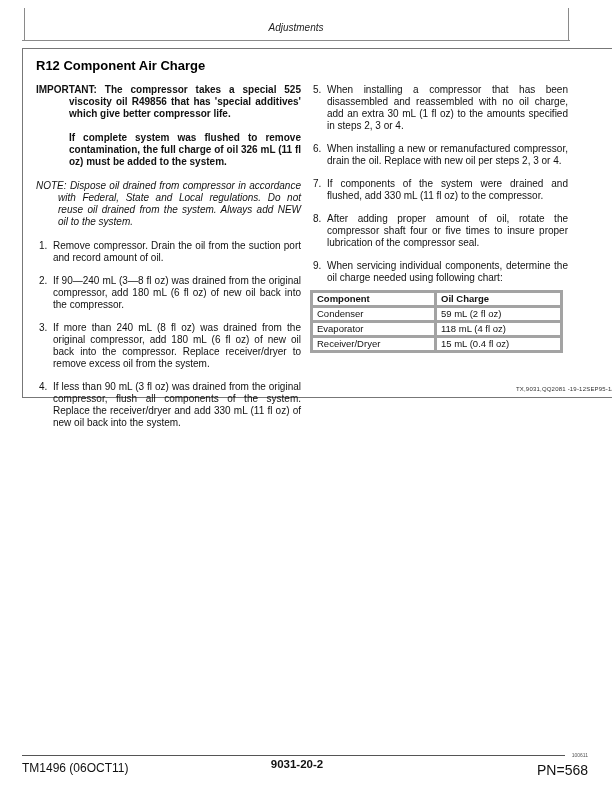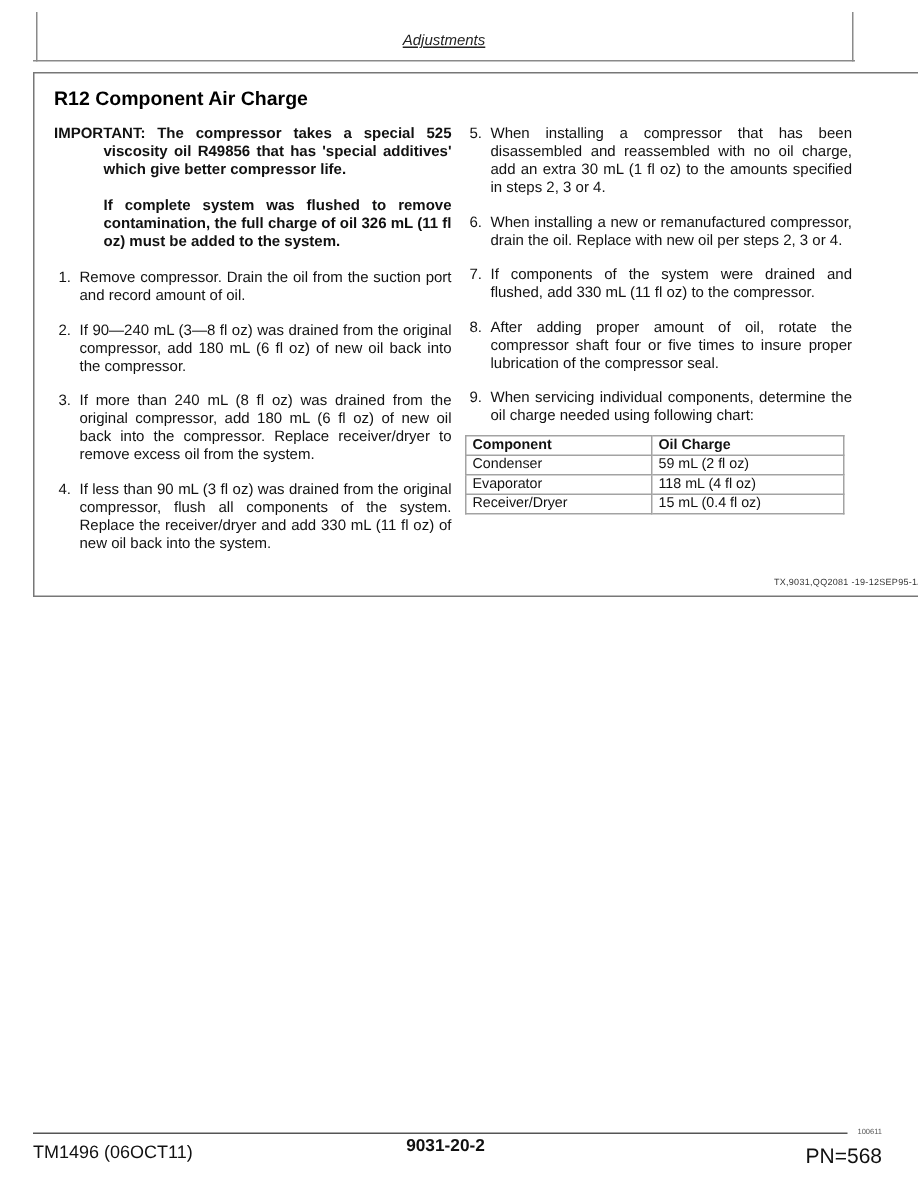--- a/index.html
+++ b/index.html
@@ -8,21 +8,21 @@
     position:relative; width:612px; height:792px; background:#ffffff;
     font-family:"Liberation Sans", sans-serif; color:#111;
     margin:0 auto; overflow:hidden;
   }
   
   .hdr-line-left  { position:absolute; left:24px;  top:8px;  width:1px; height:33px; background:#8a8a8a; }
   .hdr-line-right { position:absolute; left:568px; top:8px;  width:1px; height:33px; background:#8a8a8a; }
   .hdr-rule       { position:absolute; left:22px;  top:40px; width:548px; height:1px; background:#8a8a8a; }
   .hdr-title {
     position:absolute; left:0; top:22px; width:592px; text-align:center;
-    font-style:italic; font-size:10px; color:#222;text-decoration:underline;
+    font-style:italic; font-size:10px; color:#222;
   }
   
   .content-box {
     position:absolute; left:22px; top:48px; width:601px; height:350px;
     border:1px solid #777; padding:0 5px 0 13px;
   }
   .box-title { margin-top:9px; font-size:13px; font-weight:bold; color:#000; }
   .columns { display:flex; gap:9px; margin-top:11px; }
   .col-left  { width:265px; }
   .col-right { width:258px; }
@@ -40,21 +40,21 @@
     font-weight:bold; text-align:justify; margin-top:11px;
     padding-left:35px; text-indent:-35px;
   }
   .step { display:flex; margin-top:11px; }
   .step:first-child { margin-top:0; }
   .step-num { flex:none; width:14px; margin-left:3px; }
   .step-text { flex:1; text-align:justify; }
   
   .oil-table { border-collapse:collapse; width:253px; margin-top:6px; table-layout:fixed; }
   .oil-table th, .oil-table td {
-    border:1px solid #a3a3a3; font-size:9.5px; line-height:10px;
+    border:3px solid #a3a3a3; font-size:9.5px; line-height:10px;
     padding:1px 4px; text-align:left; font-weight:normal; color:#111;
   }
   .oil-table th { font-weight:bold; }
   .oil-table col.c1 { width:124px; }
   .ref-code { position:absolute; right:5px; bottom:5px; font-size:6px; color:#333; letter-spacing:0.2px; }
   
   .ftr-rule   { position:absolute; left:22px; top:755px; width:543px; height:1px; background:#555; }
   .ftr-manual { position:absolute; left:22px; top:761px; font-size:12px; }
   .ftr-page   { position:absolute; left:0; top:758px; width:594px; text-align:center; font-weight:bold; font-size:11.5px; }
   .ftr-print  { position:absolute; right:24px; top:752px; font-size:5px; color:#555; }
@@ -71,20 +71,21 @@
   <div class="hdr-title">Adjustments</div>
 
   <div class="content-box">
     <div class="box-title">R12 Component Air Charge</div>
 
     <div class="columns">
 
       <div class="col-left">
         <p class="para-important">IMPORTANT: The compressor takes a special 525 viscosity oil R49856 that has 'special additives' which give better compressor life.</p>
         <p class="para-important-cont">If complete system was flushed to remove contamination, the full charge of oil 326 mL (11 fl oz) must be added to the system.</p>
+        <p class="para-note">NOTE: Dispose oil drained from compressor in accordance with Federal, State and Local regulations.  Do not reuse oil drained from the system.  Always add NEW oil to the system.</p>
 
         <div class="step" style="margin-top:12px;">
           <span class="step-num">1.</span>
           <div class="step-text">Remove compressor.  Drain the oil from the suction port and record amount of oil.</div>
         </div>
         <div class="step">
           <span class="step-num">2.</span>
           <div class="step-text">If 90—240 mL (3—8 fl oz) was drained from the original compressor, add 180 mL (6 fl oz) of new oil back into the compressor.</div>
         </div>
         <div class="step">

